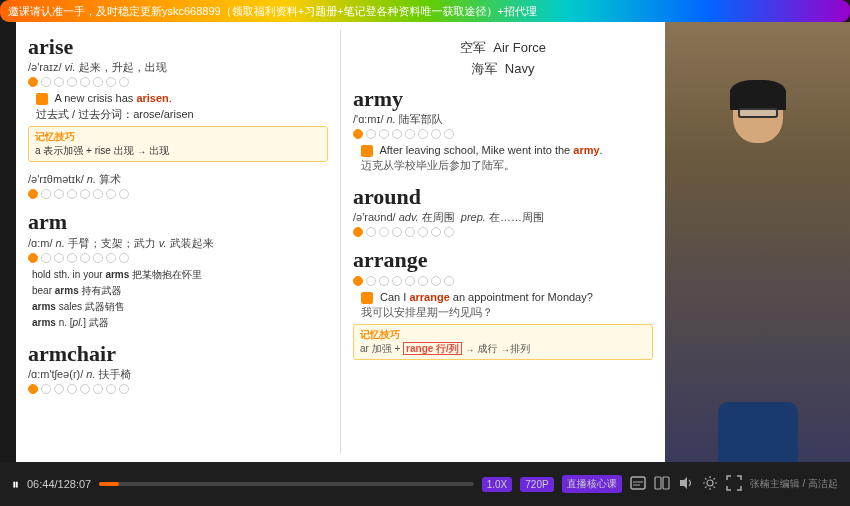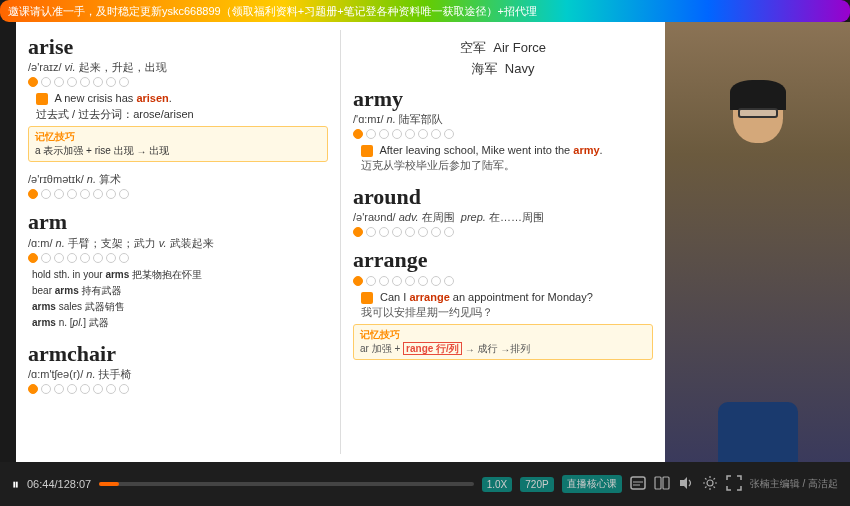--- a/index.html
+++ b/index.html
@@ -267,21 +267,21 @@
       position: relative;
     }
 
     .progress-bar-fill {
       height: 100%;
       background: #ff6600;
       border-radius: 2px;
     }
 
     .ctrl-badge {
-      background: #0f766e;
+      background: #6d28d9;
       color: #ccc;
       font-size: 10px;
       padding: 2px 5px;
       border-radius: 3px;
     }
 
     .ctrl-icon {
       font-size: 13px;
       color: #ccc;
     }

